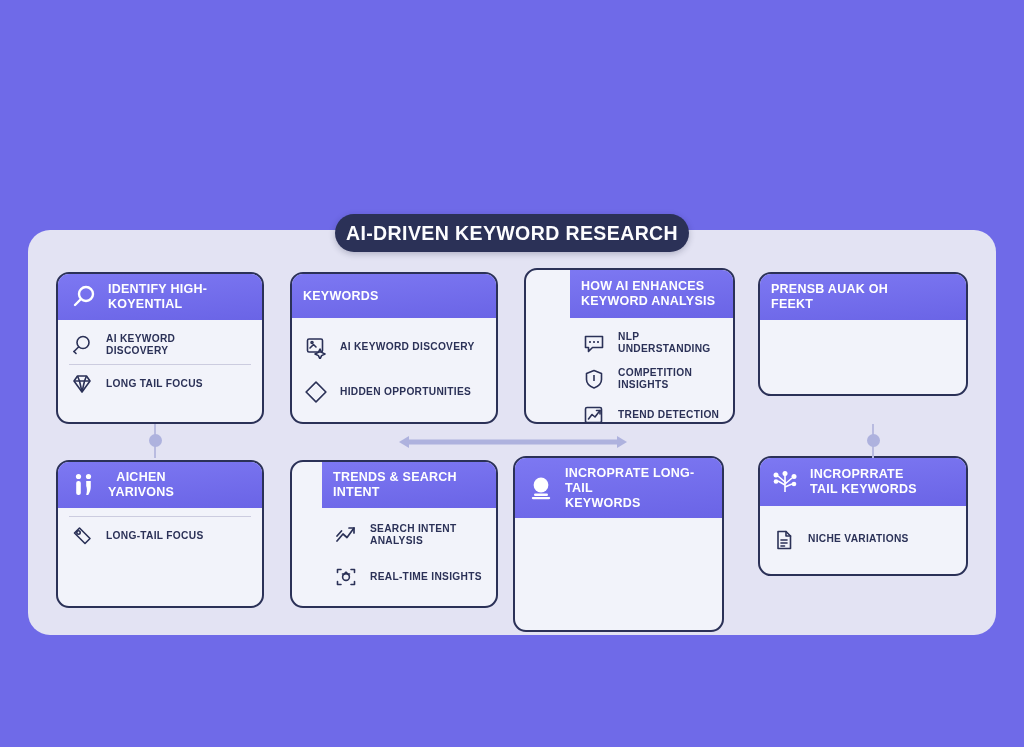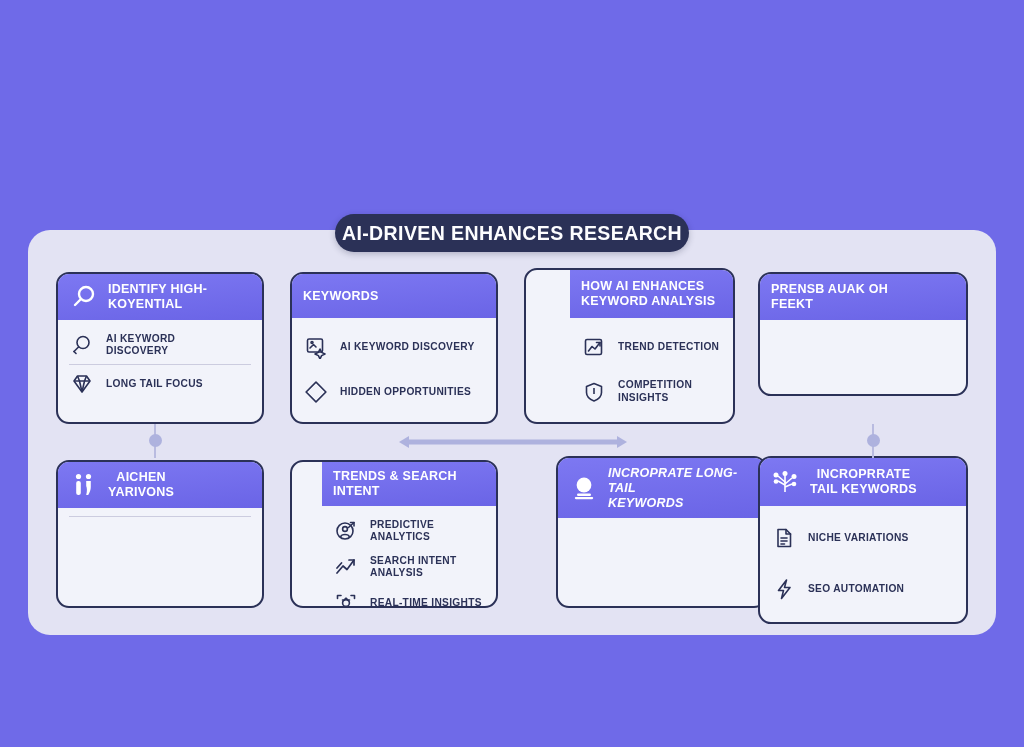--- a/index.html
+++ b/index.html
@@ -130,21 +130,21 @@
   }
   .h-arrow{
     position:absolute;
     z-index:1;
   }
 </style>
 </head>
 <body>
 
 <div class="title-pill">
-  <span>AI-DRIVEN ENHANCES RESEARCH</span>
+  <span>AI-DRIVEN KEYWORD RESEARCH</span>
 </div>
 
 <div class="panel"></div>
 
 <div class="v-conn" style="left:154px;top:424px;height:34px;"></div>
 <div class="v-node" style="left:149px;top:434px;"></div>
 
 <div class="v-conn" style="left:872px;top:424px;height:34px;"></div>
 <div class="v-node" style="left:867px;top:434px;"></div>
 
@@ -220,36 +220,47 @@
 </div>
 
 <div class="card" style="left:524px;top:268px;width:211px;height:156px;padding-left:44px;">
   <div class="card-head tall">
     <h3>HOW AI ENHANCES
 KEYWORD ANALYSIS</h3>
   </div>
   <div class="card-body spread">
     <div class="item">
       <span class="item-icon">
+        <svg width="24" height="24" viewBox="0 0 24 24" fill="none" stroke="#2b3157" stroke-width="1.6" stroke-linejoin="round">
+          <path d="M3.5 5.5 h17 v11 h-10 l-4 4 v-4 h-3 Z"></path>
+          <circle cx="8" cy="11" r="1.1" fill="#2b3157" stroke="none"></circle>
+          <circle cx="12" cy="11" r="1.1" fill="#2b3157" stroke="none"></circle>
+          <circle cx="16" cy="11" r="1.1" fill="#2b3157" stroke="none"></circle>
+        </svg>
+      </span>
+      <span class="item-label">NLP UNDERSTANDING</span>
+    </div>
+    <div class="item">
+      <span class="item-icon">
+        <svg width="24" height="24" viewBox="0 0 24 24" fill="none" stroke="#2b3157" stroke-width="1.6" stroke-linejoin="round">
+          <path d="M12 3.5 L19.5 6.5 v6 c0 4.5 -3.5 7 -7.5 8.5 c-4 -1.5 -7.5 -4 -7.5 -8.5 v-6 Z"></path>
+          <path d="M12 8 v6"></path>
+        </svg>
+      </span>
+      <span class="item-label">COMPETITION INSIGHTS</span>
+    </div>
+    <div class="item">
+      <span class="item-icon">
         <svg width="24" height="24" viewBox="0 0 24 24" fill="none" stroke="#2b3157" stroke-width="1.6" stroke-linecap="round" stroke-linejoin="round">
           <rect x="3.5" y="4.5" width="16" height="15" rx="1.5"></rect>
           <path d="M6.5 16 L10 11.5 L13 14 L18 7.5"></path>
           <path d="M14.5 7.5 H18 V11"></path>
         </svg>
       </span>
       <span class="item-label">TREND DETECTION</span>
-    </div>
-    <div class="item">
-      <span class="item-icon">
-        <svg width="24" height="24" viewBox="0 0 24 24" fill="none" stroke="#2b3157" stroke-width="1.6" stroke-linejoin="round">
-          <path d="M12 3.5 L19.5 6.5 v6 c0 4.5 -3.5 7 -7.5 8.5 c-4 -1.5 -7.5 -4 -7.5 -8.5 v-6 Z"></path>
-          <path d="M12 8 v6"></path>
-        </svg>
-      </span>
-      <span class="item-label">COMPETITION INSIGHTS</span>
     </div>
   </div>
 </div>
 
 <div class="card" style="left:758px;top:272px;width:210px;height:124px;">
   <div class="card-head">
     <h3>PRENSB AUAK OH
 FEEKT</h3>
   </div>
   <div class="card-body"></div>
@@ -263,40 +274,37 @@
         <rect x="6.2" y="10" width="4.6" height="14" rx="2.1"></rect>
         <circle cx="18.5" cy="5.5" r="2.6"></circle>
         <path d="M16.2 10 h4.6 v6 c0 3 -1 5 -2.6 8 h-2 c1 -4 0.9 -7 0 -9 Z"></path>
       </svg>
     </span>
     <h3>AICHEN
 YARIVONS</h3>
   </div>
   <div class="card-body">
     <div class="sep"></div>
+    <div class="item">
+      <span class="item-icon">
+        <svg width="24" height="24" viewBox="0 0 24 24" fill="none" stroke="#2b3157" stroke-width="1.6" stroke-linejoin="round">
+          <path d="M4.5 9 L9.5 4 L20 14.5 L15 19.5 Z"></path>
+          <circle cx="8.5" cy="8.5" r="1.7"></circle>
+        </svg>
+      </span>
+      <span class="item-label">LONG-TAIL FOCUS</span>
+    </div>
   </div>
 </div>
 
 <div class="card" style="left:290px;top:460px;width:208px;height:148px;padding-left:30px;">
   <div class="card-head">
     <h3>TRENDS &amp; SEARCH INTENT</h3>
   </div>
   <div class="card-body spread">
-    <div class="item">
-      <span class="item-icon">
-        <svg width="24" height="24" viewBox="0 0 24 24" fill="none" stroke="#2b3157" stroke-width="1.6" stroke-linecap="round" stroke-linejoin="round">
-          <circle cx="11" cy="12" r="8"></circle>
-          <circle cx="11" cy="10" r="2.4"></circle>
-          <path d="M6.8 17.5 c0.8 -2.6 7.6 -2.6 8.4 0"></path>
-          <path d="M14.5 8.5 L20 3.5"></path>
-            <path d="M16.5 3.5 H20 V7"></path>
-        </svg>
-      </span>
-      <span class="item-label">PREDICTIVE ANALYTICS</span>
-    </div>
     <div class="item">
       <span class="item-icon">
         <svg width="24" height="24" viewBox="0 0 24 24" fill="none" stroke="#2b3157" stroke-width="1.7" stroke-linecap="round" stroke-linejoin="round">
           <path d="M3 18 L9 11 L13 14.5 L20 5"></path>
           <path d="M15 5 H20 V10"></path>
           <path d="M3 13 L7.5 8"></path>
         </svg>
       </span>
       <span class="item-label">SEARCH INTENT ANALYSIS</span>
     </div>
@@ -309,35 +317,35 @@
             <path d="M7 19.5 H3.5 V16.5"></path>
           <circle cx="12" cy="12" r="3.4"></circle>
           <path d="M8.5 9 h2 l1 -1.6 h1 l1 1.6 h2"></path>
         </svg>
       </span>
       <span class="item-label">REAL-TIME INSIGHTS</span>
     </div>
   </div>
 </div>
 
-<div class="card" style="left:556px;top:456px;width:211px;height:152px;font-style:italic;">
+<div class="card" style="left:513px;top:456px;width:211px;height:176px;">
   <div class="card-head tall">
     <span class="head-icon">
       <svg width="28" height="28" viewBox="0 0 28 28" fill="#ffffff" stroke="none">
         <circle cx="14" cy="11" r="7.4"></circle>
         <rect x="7" y="19.4" width="14" height="2.6" rx="1.3"></rect>
         <rect x="4.8" y="23" width="18.4" height="2.2" rx="1.1"></rect>
       </svg>
     </span>
     <h3>INCROPRATE LONG-TAIL
 KEYWORDS</h3>
   </div>
 </div>
 
-<div class="card" style="left:758px;top:456px;width:210px;height:168px;text-align:center;">
+<div class="card" style="left:758px;top:456px;width:210px;height:120px;">
   <div class="card-head tall">
     <span class="head-icon">
       <svg width="30" height="30" viewBox="0 0 30 30" fill="#ffffff" stroke="#ffffff" stroke-width="1.6">
         <path d="M14 25 V15 L7 9" fill="none"></path>
         <path d="M14 17 L21 11" fill="none"></path>
         <path d="M14 16 L14 8" fill="none"></path>
         <path d="M7 14 L14 18" fill="none"></path>
         <path d="M21 17 L14 20" fill="none"></path>
         <circle cx="5" cy="8" r="2.5" stroke="none"></circle>
         <circle cx="14" cy="6.5" r="2.5" stroke="none"></circle>
@@ -355,22 +363,14 @@
         <svg width="24" height="24" viewBox="0 0 24 24" fill="none" stroke="#2b3157" stroke-width="1.6" stroke-linejoin="round" stroke-linecap="round">
           <path d="M6 3.5 h8 l4.5 4.5 V20.5 H6 Z"></path>
           <path d="M14 3.5 V8 h4.5"></path>
           <path d="M9 12 h6"></path>
             <path d="M9 15 h6"></path>
             <path d="M9 18 h3.5"></path>
         </svg>
       </span>
       <span class="item-label">NICHE VARIATIONS</span>
     </div>
-    <div class="item">
-      <span class="item-icon">
-        <svg width="24" height="24" viewBox="0 0 24 24" fill="none" stroke="#2b3157" stroke-width="1.6" stroke-linejoin="round">
-          <path d="M14.5 3 L6.5 13.5 h5 L9.5 21.5 L18 10.5 h-5.5 Z"></path>
-        </svg>
-      </span>
-      <span class="item-label">SEO AUTOMATION</span>
-    </div>
   </div>
 </div>
 
 </body></html>

